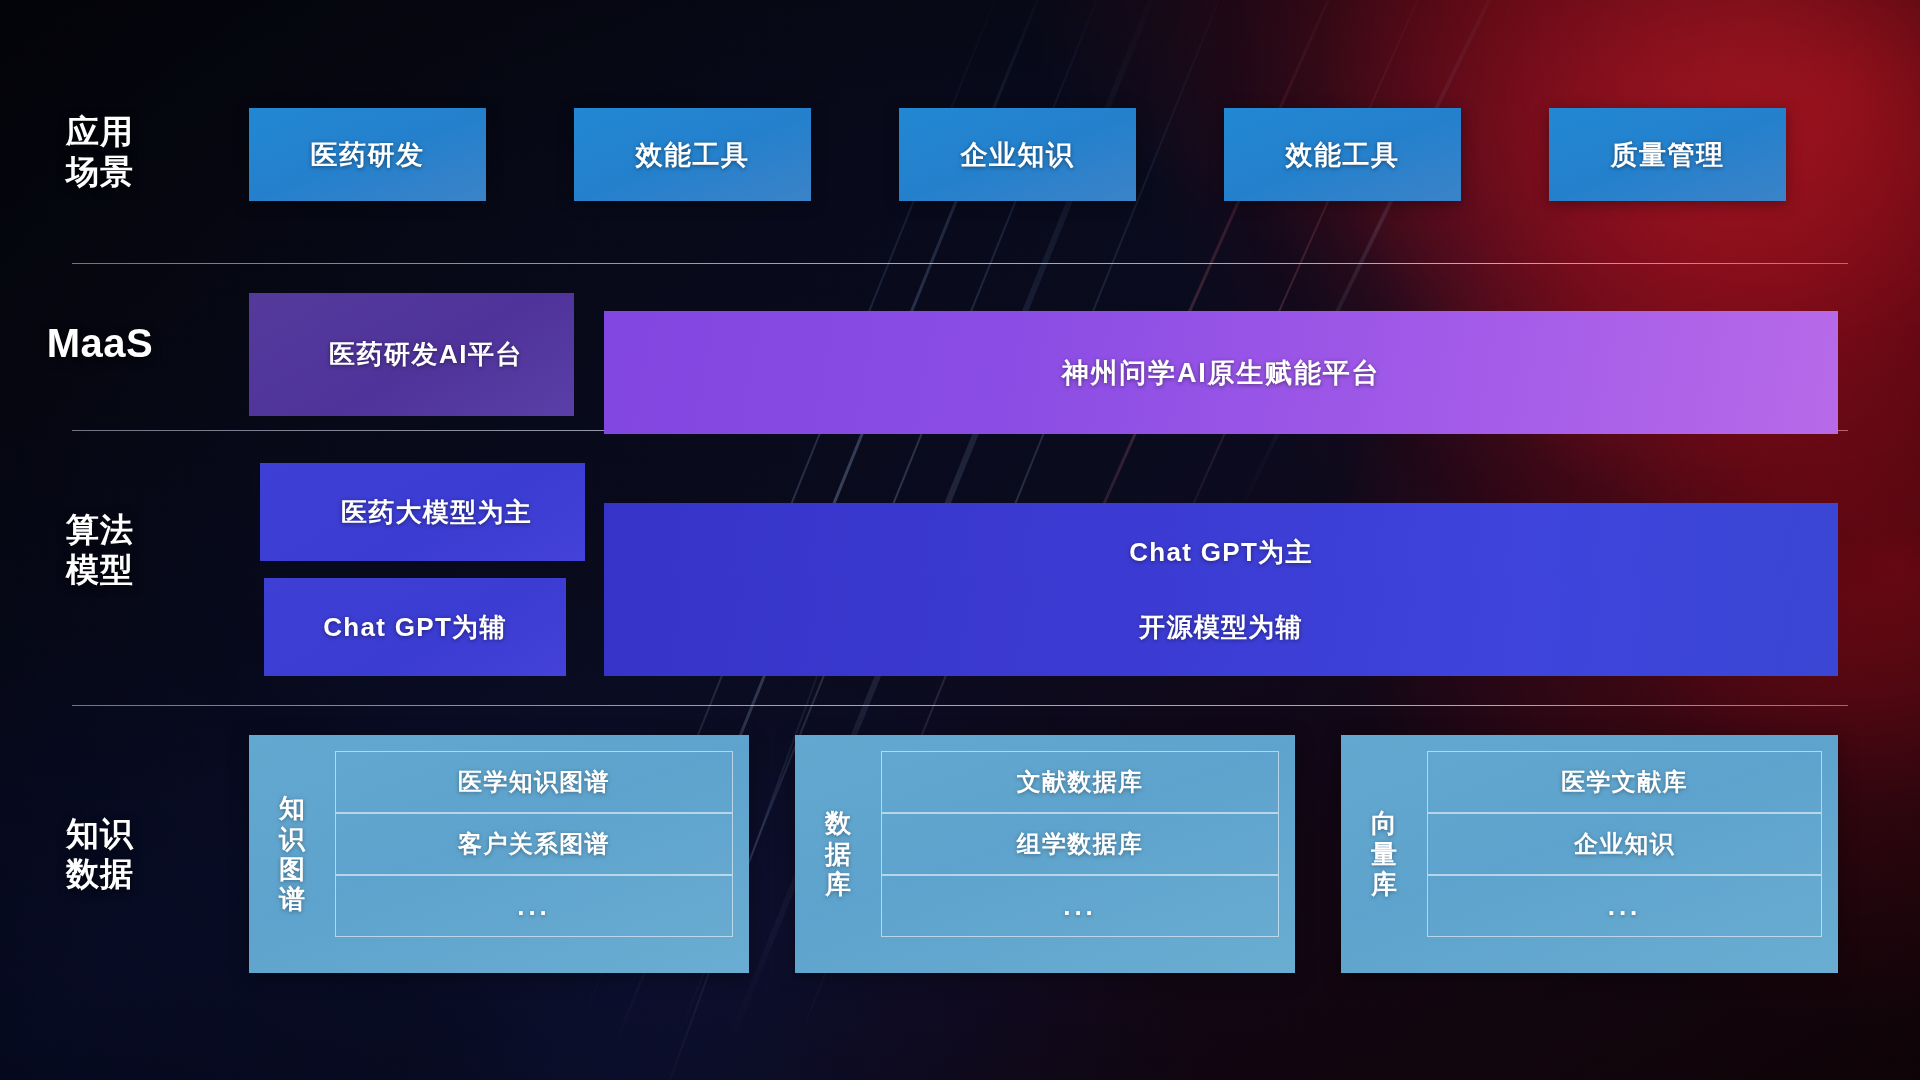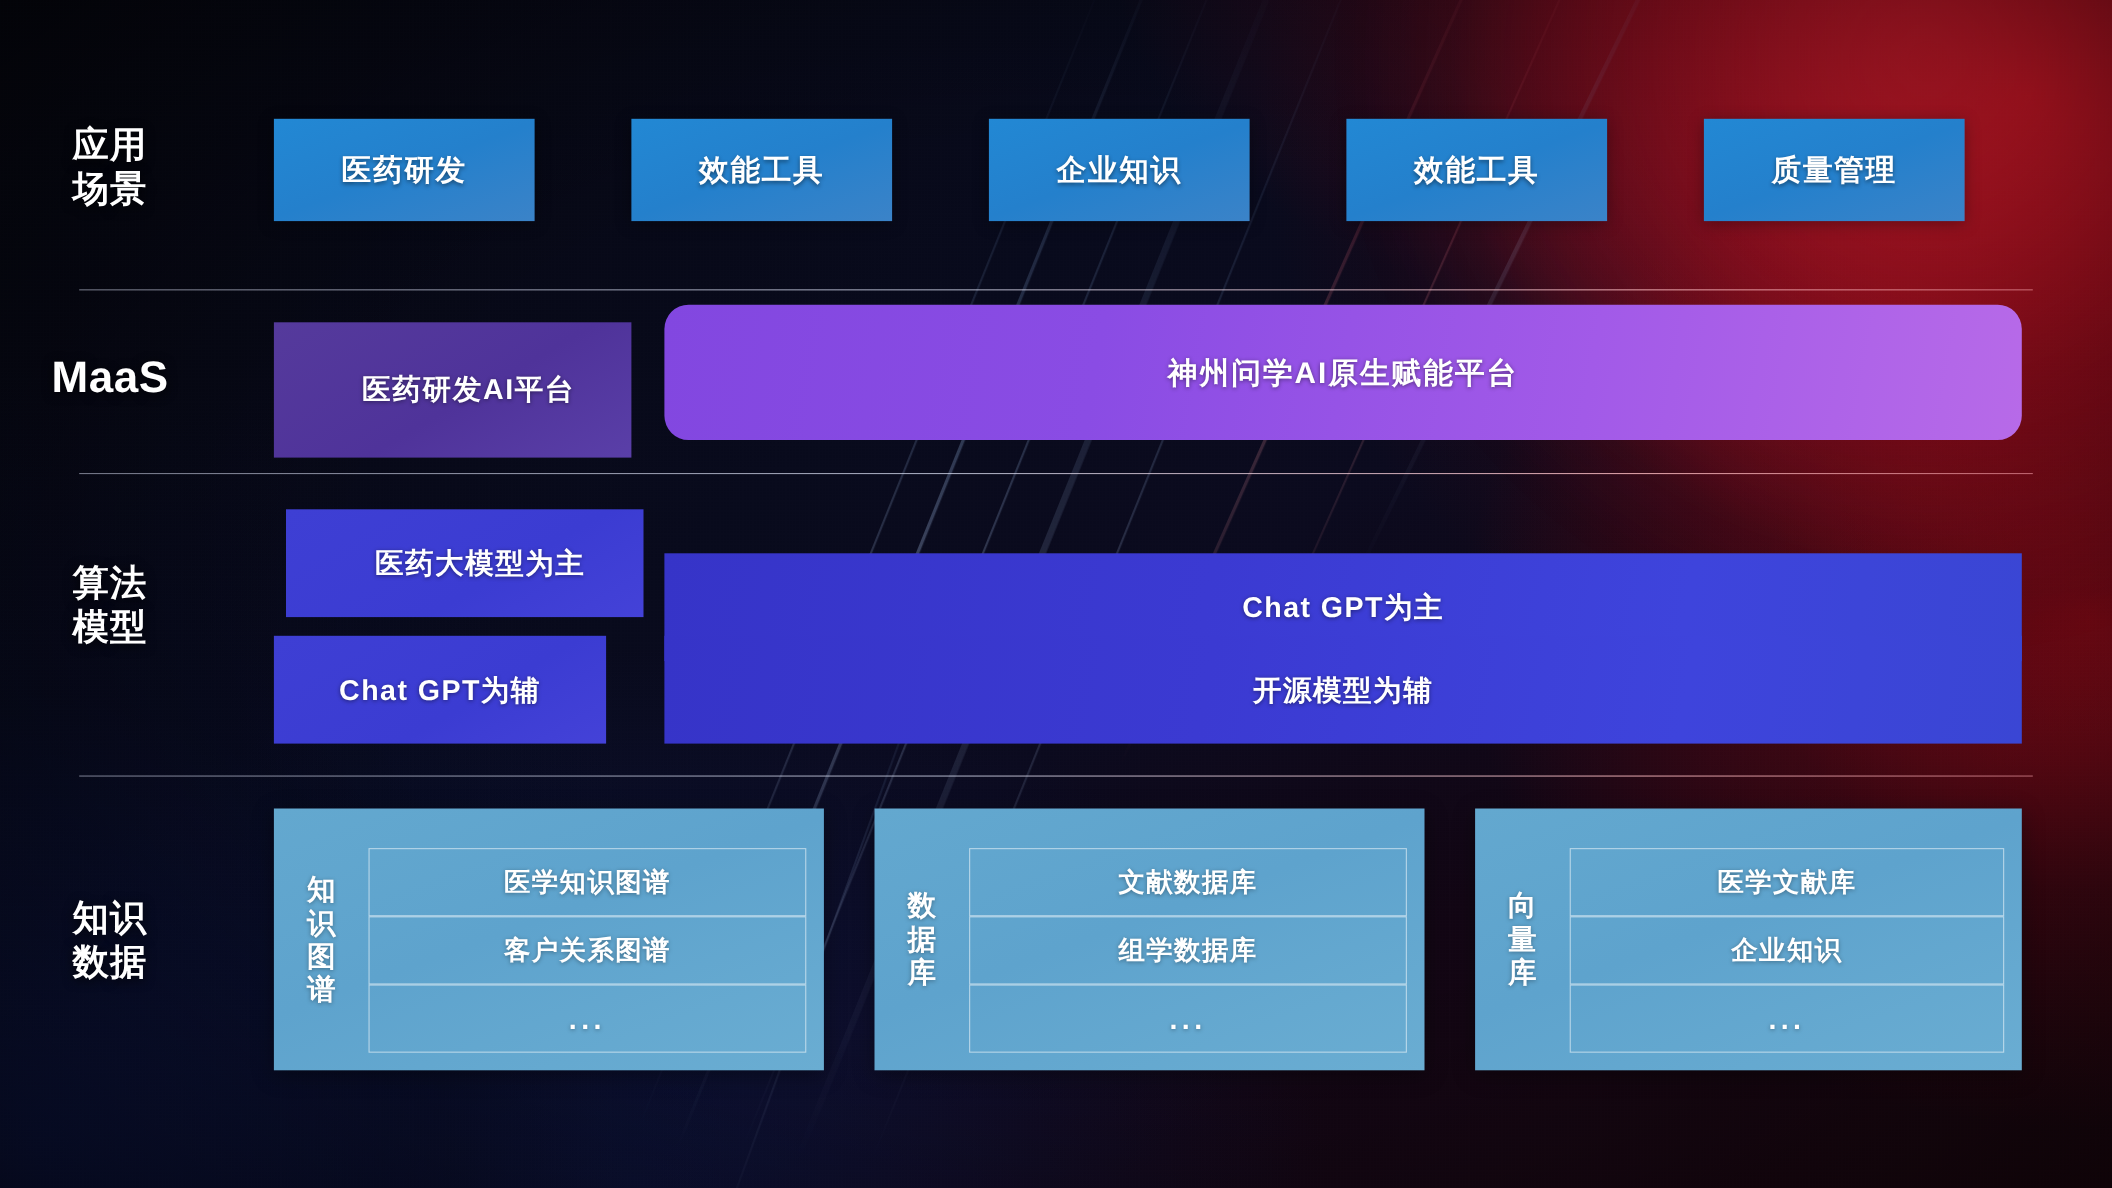--- a/index.html
+++ b/index.html
@@ -82,32 +82,32 @@
     box-shadow:0 3px 14px rgba(0,0,0,.35);
   }
 
   
   .maas-left {
     top:293px; left:249px; width:325px; height:123px;
     background:linear-gradient(150deg,#553a9c 0%,#4f339a 55%,#5a3fa8 100%);
     font-size:26px; letter-spacing:1.5px;padding-left:29px;
   }
   .maas-right {
-    top:277px; left:604px; width:1234px; height:123px;
+    top:311px; left:604px; width:1234px; height:123px;
     background:linear-gradient(100deg,#8247e0 0%,#8a4ce4 32%,#a25ae8 68%,#b76ae8 100%);
-    font-size:27px; letter-spacing:1.8px;border-radius:22px;
+    font-size:27px; letter-spacing:1.8px;
   }
 
   
   .alg { font-size:26px; letter-spacing:1.3px; }
   .alg-l1 { top:463px; left:260px; width:325px; height:98px;
             background:linear-gradient(150deg,#3e3fd4 0%,#3b3cd2 60%,#4442d8 100%);padding-left:28px; }
   .alg-r1 { top:463px; left:604px; width:1234px; height:98px;
             background:linear-gradient(100deg,#3634c8 0%,#3b3ad2 40%,#3e44dc 75%,#3a46d4 100%);margin-top:40px; }
-  .alg-l2 { top:578px; left:249px; width:302px; height:98px;
+  .alg-l2 { top:578px; left:264px; width:302px; height:98px;
             background:linear-gradient(150deg,#3e3fd4 0%,#3b3cd2 60%,#4442d8 100%); }
   .alg-r2 { top:578px; left:604px; width:1234px; height:98px;
             background:linear-gradient(100deg,#3634c8 0%,#3b3ad2 40%,#3e44dc 75%,#3a46d4 100%); }
 
   
   .kgroup {
     position:absolute; top:735px; height:238px;
     background:linear-gradient(160deg,#63a8cf 0%,#5ea3cd 45%,#6aadd2 100%);
     display:flex; align-items:center;
     padding:14px 16px 14px 14px;
@@ -118,21 +118,21 @@
   #kg3 { left:1341px; width:497px; }
 
   .kgroup .side-label {
     width:58px; flex:0 0 58px;
     color:#fff; font-weight:bold; font-size:26px;
     text-align:center; line-height:1.17;
     text-shadow:0 1px 4px rgba(0,0,0,.35);
     letter-spacing:0;
   }
   .kgroup .items {
-    flex:1; display:flex; flex-direction:column; justify-content:flex-end;
+    flex:1; display:flex; flex-direction:column; justify-content:flex-start;
     height:100%; padding:2px 0 2px 14px;
   }
   .kitem {
     height:62px; border:1px solid rgba(255,255,255,.55);
     display:flex; align-items:center; justify-content:center;
     color:#fff; font-weight:bold; font-size:24px; letter-spacing:1.3px;
     text-shadow:0 1px 4px rgba(0,0,0,.35);
     white-space:nowrap;
   }
   .kitem.ellipsis { font-size:26px; letter-spacing:4px; }

